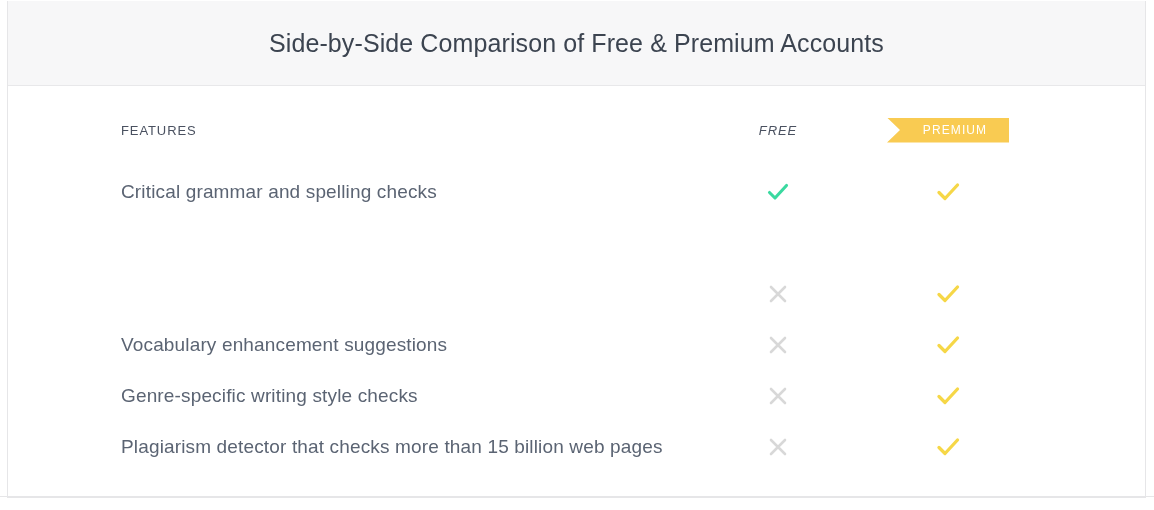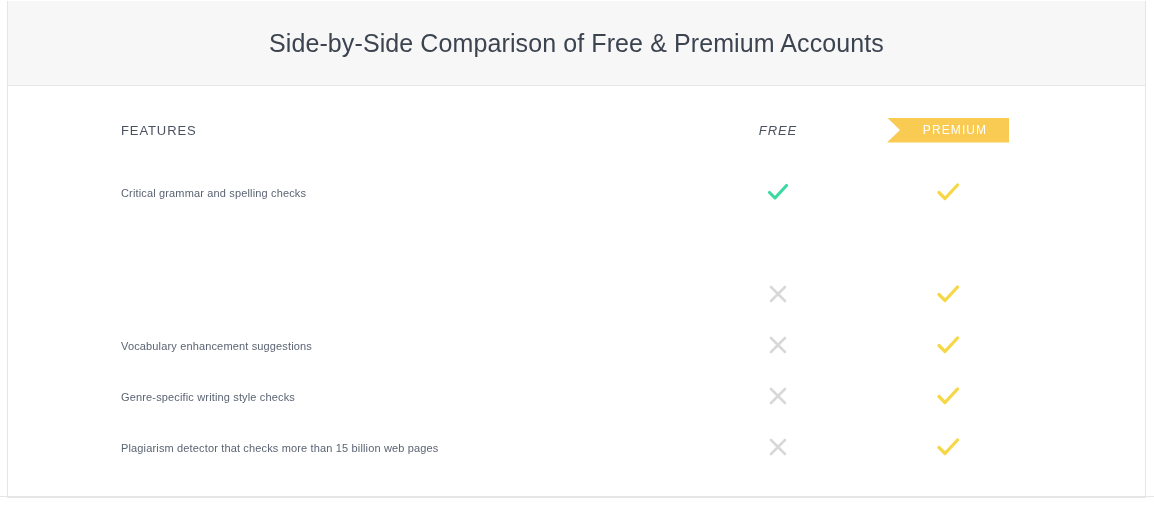--- a/index.html
+++ b/index.html
@@ -125,21 +125,21 @@
     letter-spacing: 1.1px;
     text-align: center;
     padding-left: 14px;
     box-sizing: border-box;
     -webkit-clip-path: polygon(0 0, 14px 0, 27px 50%, 14px 100%, 0 100%, 0 0, 14px 0, 14px 0, 100% 0, 100% 100%, 14px 100%, 0 100%);
     clip-path: polygon(0% 0%, 100% 0%, 100% 100%, 0% 100%, 0% 100%, 13px 50%, 0% 0%);
   }
 
   
   .feature-label {
-    font-size: 11px;
+    font-size: 19px;
     color: #5b6473;
     font-weight: 400;
     letter-spacing: 0.15px;
     white-space: nowrap;
     margin-top: 16px;
   }
 
   .mark {
     display: inline-block;
     vertical-align: middle;

